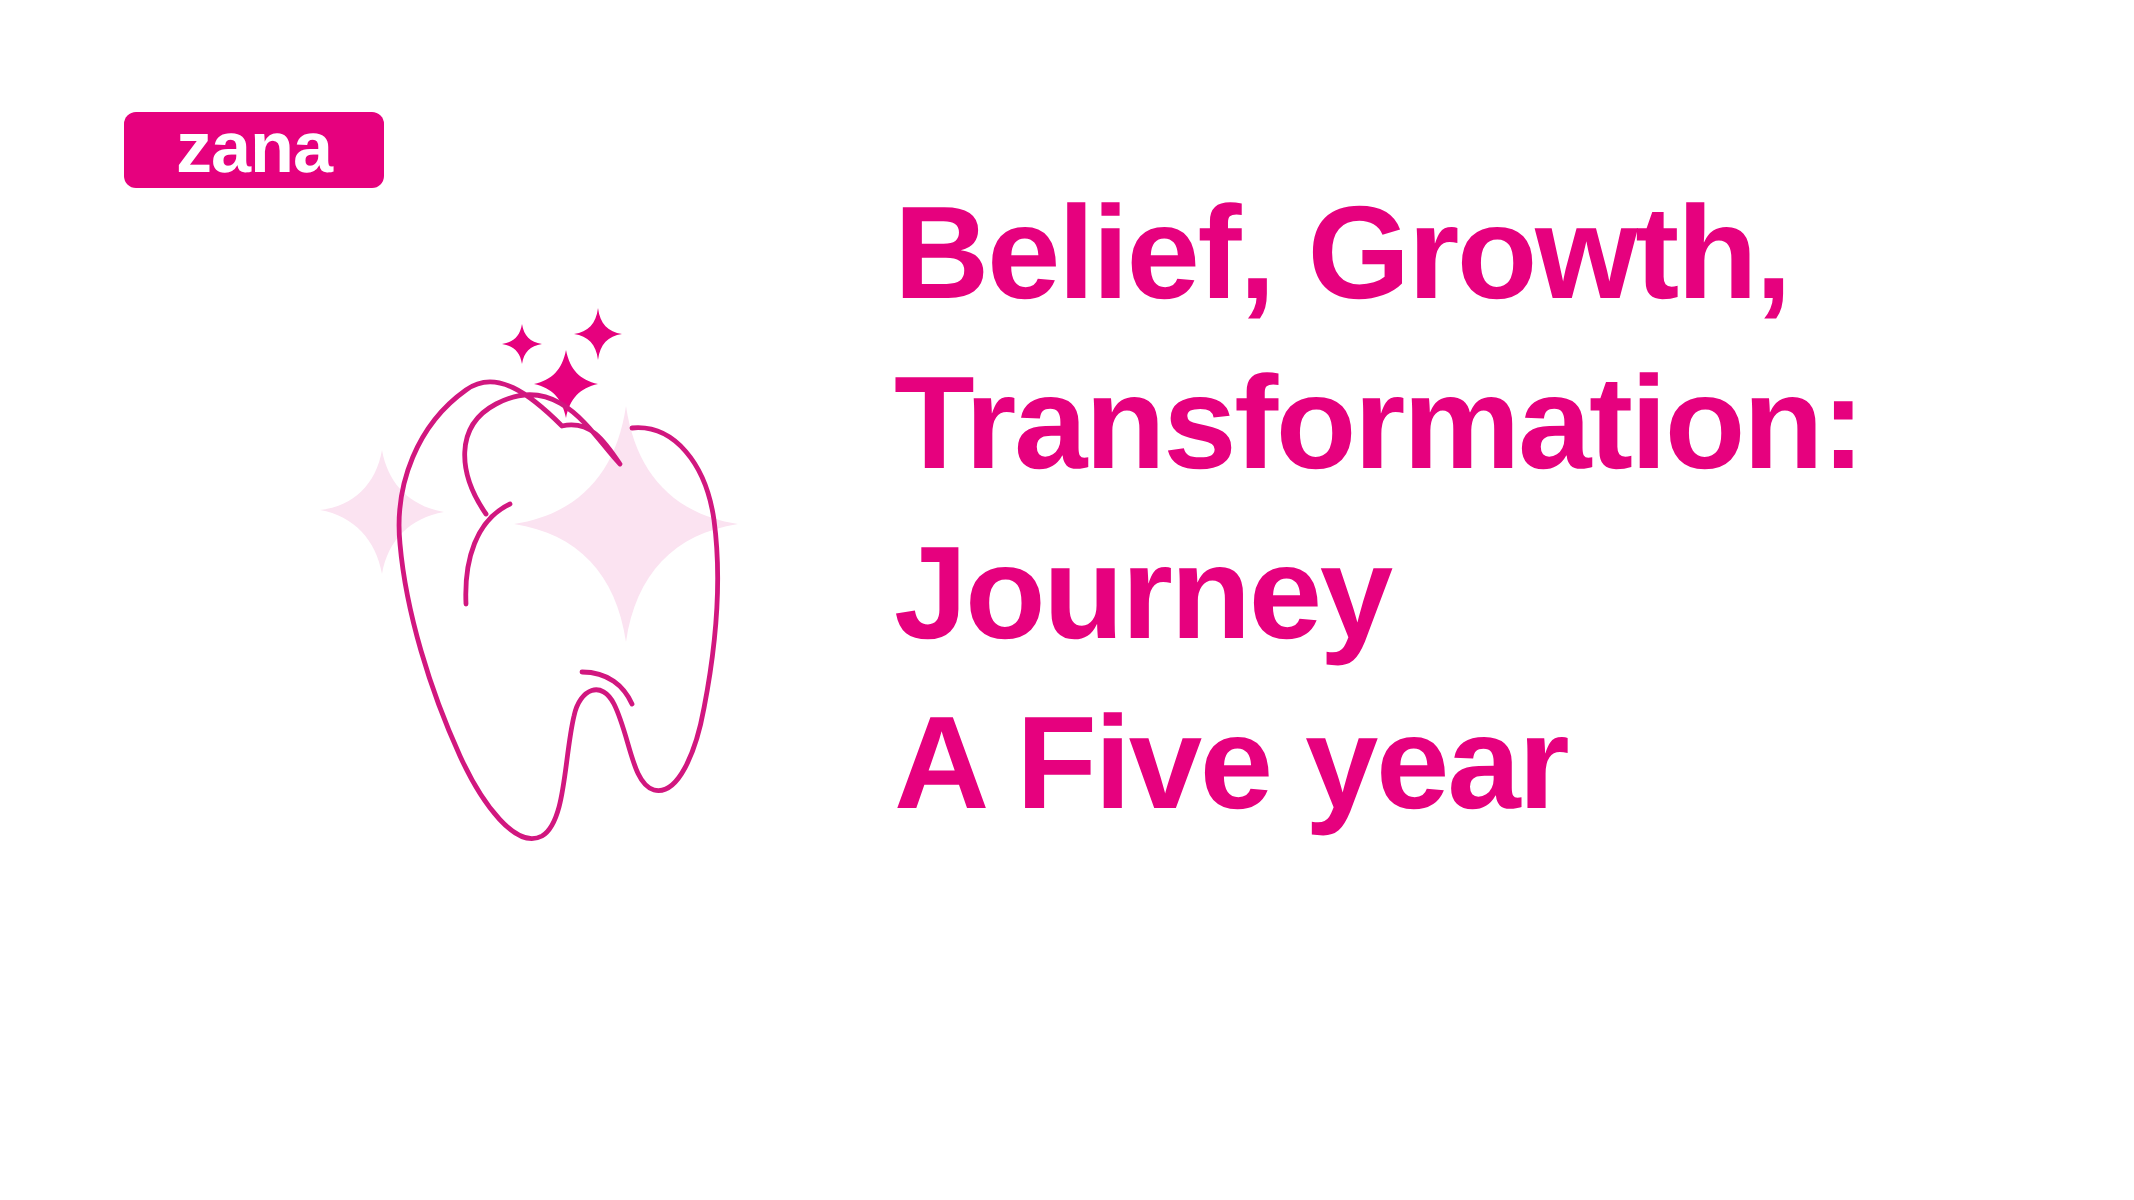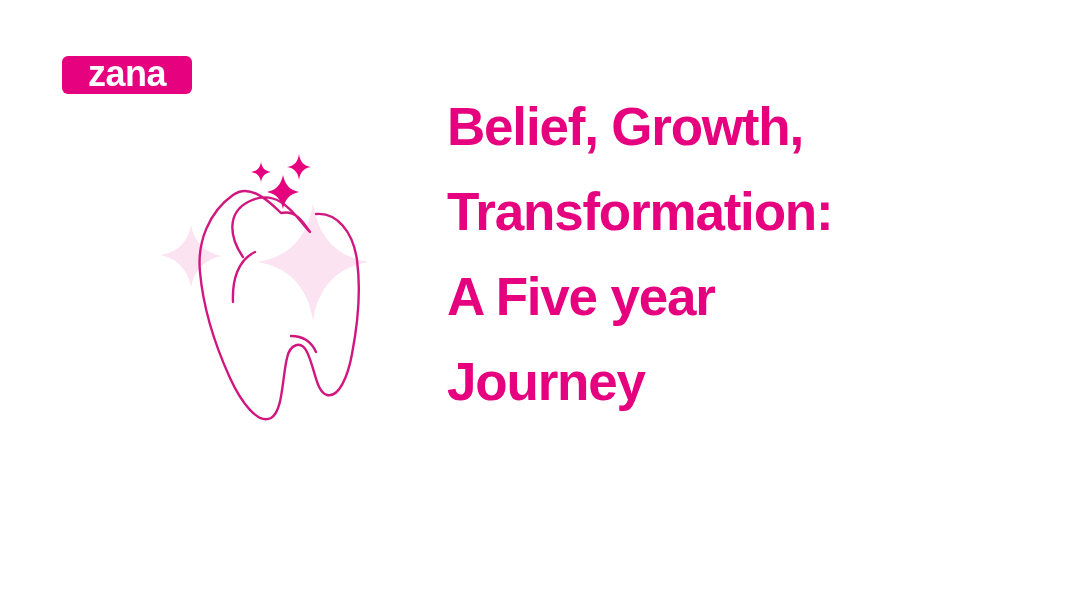--- a/index.html
+++ b/index.html
@@ -62,21 +62,21 @@
   #title-block {
     position: absolute;
     left: 447px;
     top: 84px;
     width: 570px;
   }
   .title-line {
     color: #E6017E;
     font-family: "Liberation Sans", sans-serif;
     font-weight: bold;
-    font-size: 53px;
+    font-size: 66px;
     line-height: 85px;
     letter-spacing: -1.2px;
     white-space: nowrap;
   }
 </style>
 </head>
 <body>
 
 <div id="slide">
 
@@ -137,17 +137,17 @@
 
         <path d="M 186 196
                  C 199 196 207 203 211 212"></path>
       </g>
     </svg>
   </div>
 
   <div id="title-block">
     <div class="title-line">Belief, Growth,</div>
     <div class="title-line">Transformation:</div>
+    <div class="title-line">Journey</div>
     <div class="title-line">A Five year</div>
-    <div class="title-line">Journey</div>
   </div>
 
 </div>
 
 </body></html>

